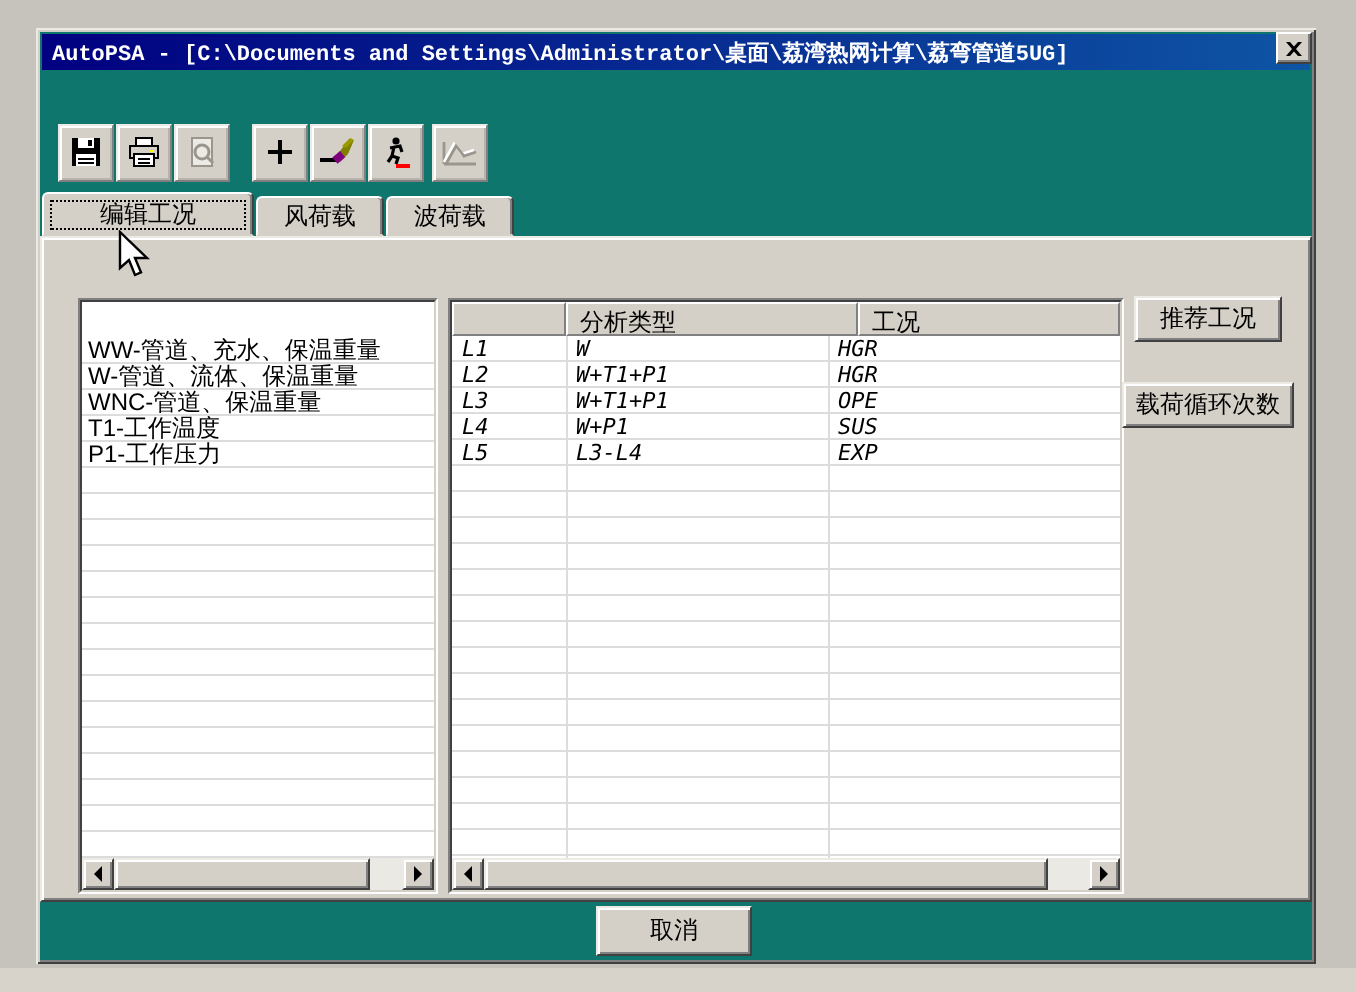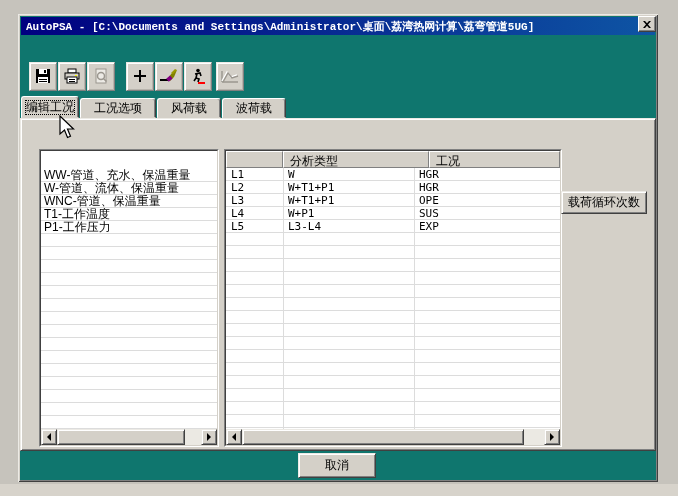--- a/index.html
+++ b/index.html
@@ -49,21 +49,21 @@
   .tb-gap-sm{width:3px;}
 
   
   .tabs{position:absolute;left:3px;top:84px;height:20px;display:flex;align-items:flex-end;}
   .tab{
     height:18px;background:#d4d0c8;padding:0 13px;line-height:18px;
     border:1px solid;border-color:#fff #404040 #d4d0c8 #fff;
     border-radius:3px 3px 0 0;box-shadow:inset -1px 0 0 #808080;
     margin-right:1px;position:relative;
   }
-  .tab.selected{height:20px;line-height:20px;z-index:3;padding:0 4px;}
+  .tab.selected{height:20px;line-height:20px;z-index:3;padding:0 28px;}
   .tab-focus{position:absolute;left:3px;top:3px;right:3px;bottom:2px;border:1px dotted #000;}
 
   .tabpage{
     position:absolute;left:2px;top:104px;width:634px;height:331px;background:#d4d0c8;
     border:1px solid;border-color:#eceae5 #404040 #404040 #eceae5;
     box-shadow:inset 1px 1px 0 #fff, inset -1px -1px 0 #808080;
   }
 
   
   .sunken{
@@ -192,21 +192,20 @@
         <path d="M2,14 L7,5 L11,10 L17,8" stroke="#9a968e" stroke-width="1.4" fill="none"></path>
       </svg>
     </div>
   </div>
 
   <div class="tabs">
     <div class="tab selected">
       <span>编辑工况</span>
       <div class="tab-focus"></div>
     </div>
-    <div class="tab"><span>工况选项</span></div>
     <div class="tab"><span>风荷载</span></div>
     <div class="tab"><span>波荷载</span></div>
   </div>
 
   <div class="tabpage">
 
     <div class="sunken" style="left:18px;top:30px;width:178px;height:296px;">
       <div class="sunken-inner">
         <div class="rows-area" style="top:18px;bottom:16px;">
             <div class="list-row">WW-管道、充水、保温重量</div>
@@ -227,21 +226,21 @@
       </div>
     </div>
 
     <div class="sunken" style="left:203px;top:30px;width:336px;height:296px;">
       <div class="sunken-inner">
         <div style="position:absolute;left:0;top:0;width:100%;height:17px;display:flex;">
           <div class="hdr-cell" style="width:57px;height:17px;"></div>
           <div class="hdr-cell" style="flex:1;height:17px;padding-left:6px;">分析类型</div>
           <div class="hdr-cell" style="width:131px;height:17px;padding-left:6px;">工况</div>
         </div>
-        <div class="rows-area" style="top:17px;bottom:16px;">
+        <div class="rows-area" style="top:17px;bottom:16px;font-style:italic;">
           <div class="vline" style="left:57px;"></div>
           <div class="vline" style="left:188px;"></div>
         <div class="t-row">
               <div class="t-cell" style="width: 57px;">L1</div>
               <div class="t-cell" style="width: 131px;">W</div>
               <div class="t-cell" style="flex: 1 1 0%;">HGR</div>
             </div>
             <div class="t-row">
               <div class="t-cell" style="width: 57px;">L2</div>
               <div class="t-cell" style="width: 131px;">W+T1+P1</div>
@@ -268,20 +267,21 @@
               <div class="arr-l"></div>
             </div>
           <div class="sb-thumb" style="width:282px;"></div>
           <div class="sb-btn sb-right">
               <div class="arr-r"></div>
             </div>
         </div>
       </div>
     </div>
 
+    <div class="btn" style="left:546px;top:29px;width:74px;height:23px;line-height:21px;">推荐工况</div>
     <div class="btn" style="left:540px;top:72px;width:86px;height:23px;line-height:21px;">载荷循环次数</div>
   </div>
 
   <div class="btn" style="left:280px;top:439px;width:78px;height:25px;line-height:23px;">取消</div>
 </div>
 
 <div class="cursor">
   <svg width="20" height="26" viewBox="0 0 20 26">
     <path d="M1,1 L1,19 L5.5,15 L8.5,22.5 L11.5,21.2 L8.5,14 L14.5,14 Z" fill="#fff" stroke="#000" stroke-width="1.2"></path>
   </svg>

